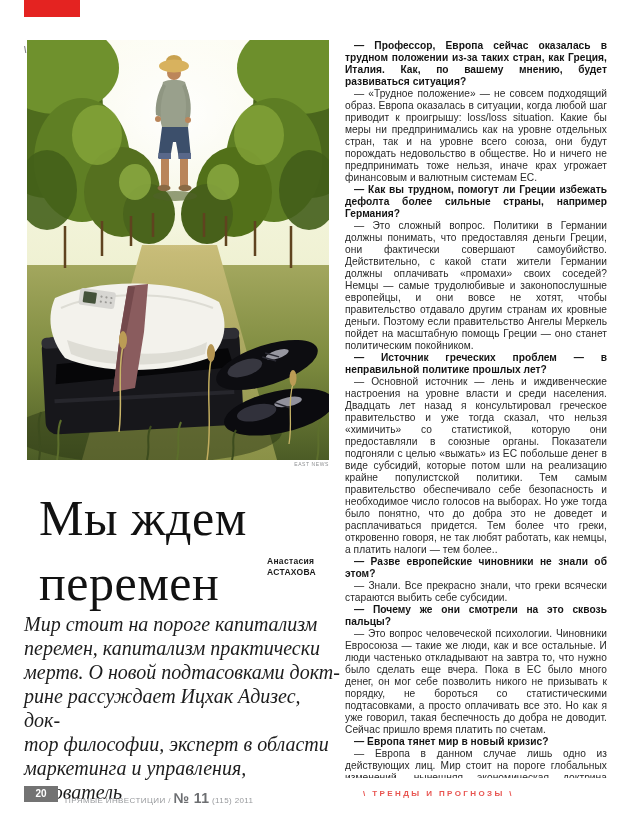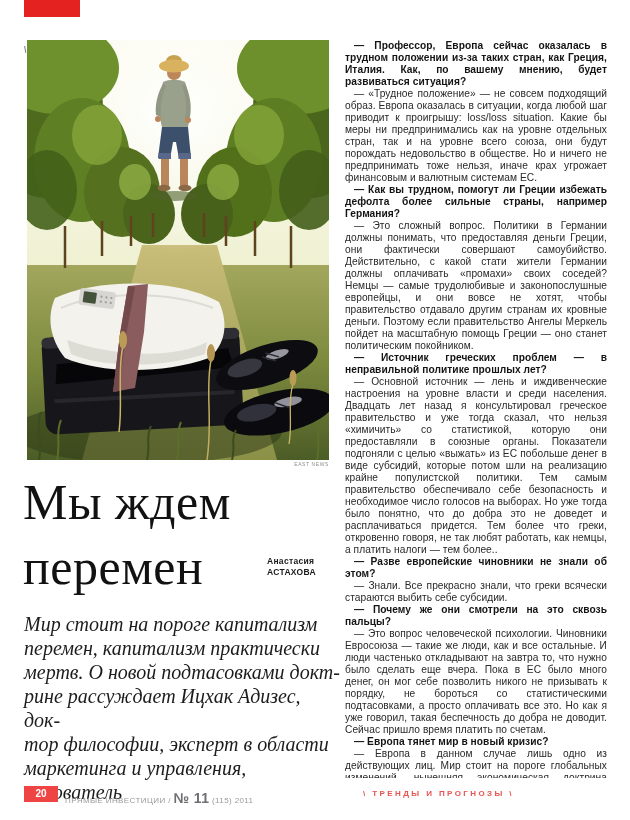--- a/index.html
+++ b/index.html
@@ -13,21 +13,21 @@
     position:absolute; left:24px; top:19px; font-size:8.5px; font-weight:bold;
     letter-spacing:2.6px; color:#7b7d80;margin-top:26px;
   }
   .photo { position:absolute; left:27px; top:40px; width:302px; height:420px; background:#dfe3c8; }
   .photo svg { display:block; }
   .photo-credit {
     position:absolute; left:27px; top:461px; width:302px; text-align:right;
     font-size:5px; letter-spacing:0.6px; color:#8e9092;
   }
   .title {
-    position:absolute; left:23px; top:470px; margin:0; font-weight:normal;
+    position:absolute; left:23px; top:470px; margin:16px; font-weight:normal;
     font-family:"Liberation Serif", serif; font-size:50px; line-height:65px;
     letter-spacing:0.5px; color:#121212;
   }
   .title .tl { display:block; }
   .author {
     position:absolute; left:267px; top:556px; font-size:8.5px; font-weight:bold;
     line-height:11px; color:#1a1a1a; letter-spacing:0.3px;
   }
   .author span { display:block; }
   .lead {
@@ -37,21 +37,21 @@
   }
   .col-right {
     position:absolute; left:345px; top:40px; width:262px; height:738px;
     overflow:hidden; text-align:justify;
     font-size:10.2px; line-height:12px; letter-spacing:0.05px;
   }
   .col-right p { margin:0; text-indent:9px; }
   .col-right p.q { font-weight:bold; color:#141414; }
   .col-right p.a { color:#282828; }
   .footer-pagebox {
-    position:absolute; left:24px; top:786px; width:34px; height:16px; background:#ef4444;
+    position:absolute; left:24px; top:786px; width:34px; height:16px; background:#737373;
     color:#ffffff; font-weight:bold; font-size:10px; line-height:16px; text-align:center;
   }
   .footer-mag {
     position:absolute; left:65px; top:790px; font-size:8px; letter-spacing:0.4px; color:#97999c;
   }
   .footer-mag b { color:#6d6f72; font-size:14px; }
   .footer-right {
     position:absolute; left:363px; top:789px; font-size:8px; font-weight:bold;
     letter-spacing:2.4px; color:#e85450;
   }

